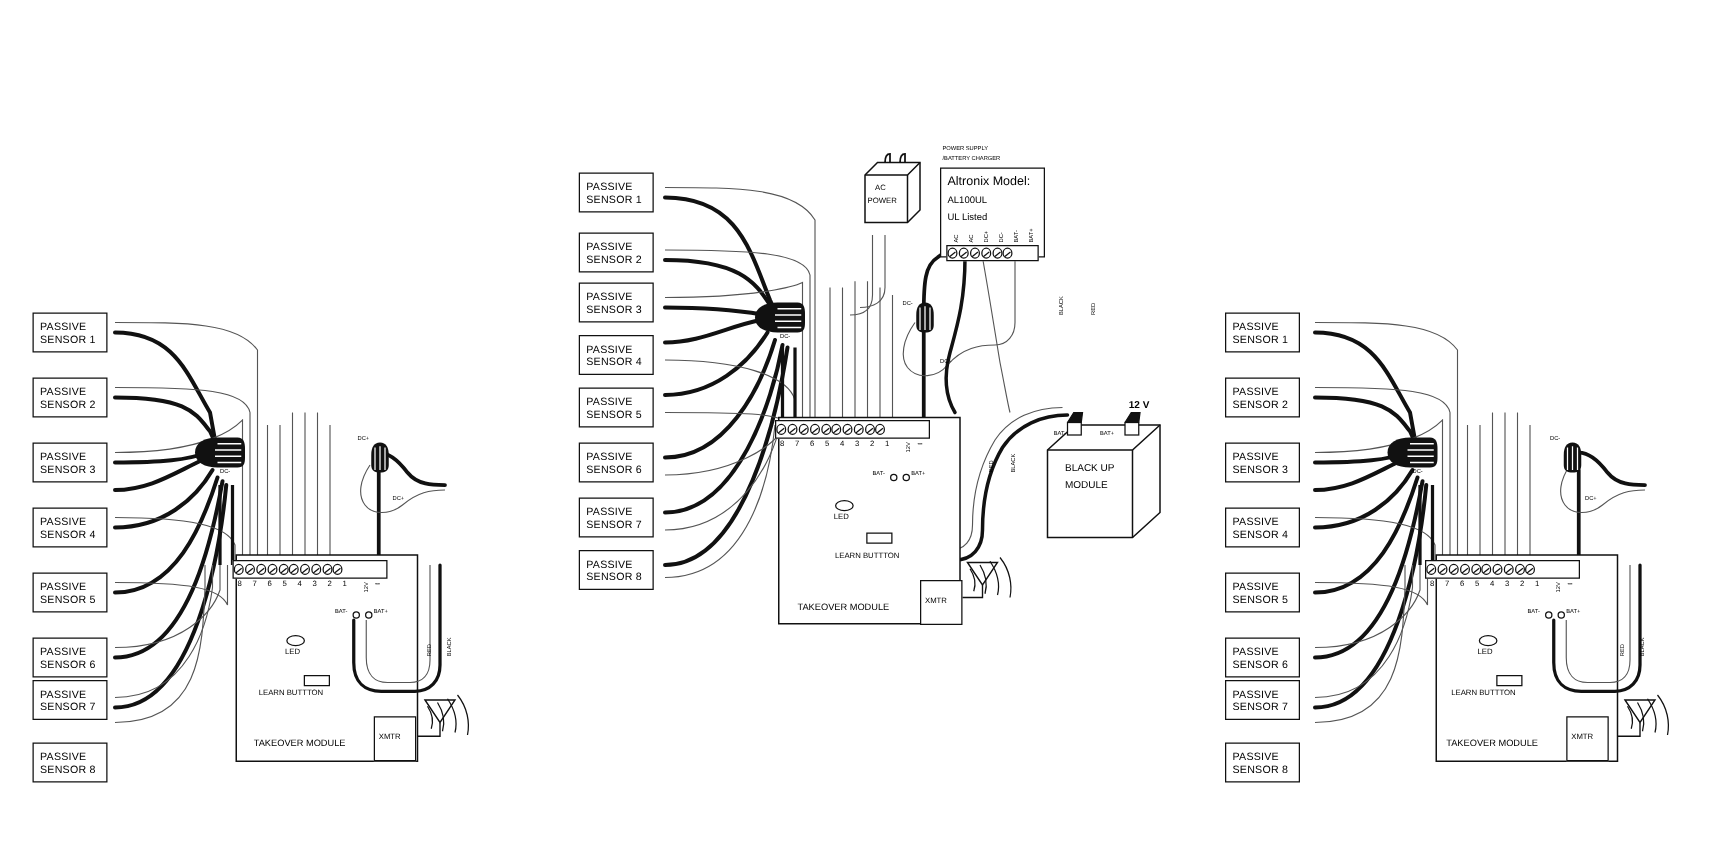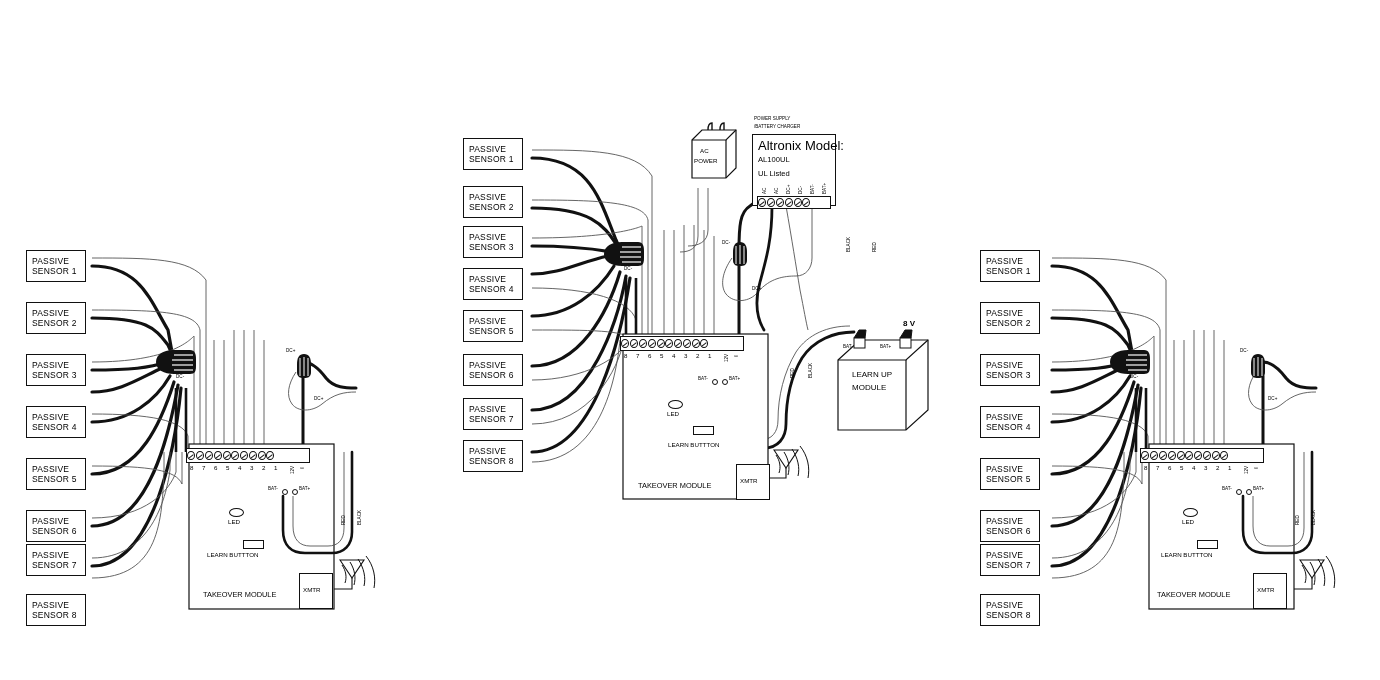--- a/index.html
+++ b/index.html
@@ -313,21 +313,21 @@
   <path d="M22,8 C22,2 24,1 26,1 L26,8" fill="none" stroke="#111" stroke-width="1.4"></path>
   <path d="M34,8 C34,2 36,1 38,1 L38,8" fill="none" stroke="#111" stroke-width="1.4"></path>
  </svg>
 </div>
 <div class="lbl-sm" style="left:700px;top:147px">AC</div>
 <div class="lbl-sm" style="left:694px;top:157px">POWER</div>
 
 <div class="lbl-tiny" style="left:754px;top:116px">POWER SUPPLY</div>
 <div class="lbl-tiny" style="left:754px;top:124px">/BATTERY CHARGER</div>
 <div class="ps-box" style="left:752px;top:134px;width:84px;height:72px"></div>
-<div class="lbl-sm" style="left:758px;top:142px;font-size:13px">Altronix Model:</div>
+<div class="lbl-sm" style="left:758px;top:142px;font-size:10px">Altronix Model:</div>
 <div class="lbl-sm" style="left:758px;top:156px;font-size:7.6px">AL100UL</div>
 <div class="lbl-sm" style="left:758px;top:170px;font-size:7.6px">UL Listed</div>
 <div class="term-strip" style="left:757px;top:196px;width:74px;height:13px">
   <div class="term term-sm"></div>
   <div class="term term-sm"></div>
   <div class="term term-sm"></div>
   <div class="term term-sm"></div>
   <div class="term term-sm"></div>
   <div class="term term-sm"></div>
 </div>
@@ -409,23 +409,23 @@
   <path d="M6,36 L74,36 L96,16" fill="none" stroke="#111" stroke-width="1.2"></path>
   <path d="M74,36 L74,106" fill="none" stroke="#111" stroke-width="1.2"></path>
   <rect x="22" y="14" width="11" height="10" fill="#fff" stroke="#111" stroke-width="1"></rect>
   <rect x="68" y="14" width="11" height="10" fill="#fff" stroke="#111" stroke-width="1"></rect>
   <path d="M22,14 L27,6 L34,6 L33,14" fill="#111" stroke="#111" stroke-width="1"></path>
   <path d="M68,14 L73,6 L80,6 L79,14" fill="#111" stroke="#111" stroke-width="1"></path>
  </svg>
 </div>
 <div class="lbl-tiny" style="left:843px;top:344px">BAT-</div>
 <div class="lbl-tiny" style="left:880px;top:344px">BAT+</div>
-<div class="lbl-sm" style="left:852px;top:371px;font-size:8px">LEARN UP</div>
+<div class="lbl-sm" style="left:852px;top:371px;font-size:8px">BLACK UP</div>
 <div class="lbl-sm" style="left:852px;top:384px;font-size:8px">MODULE</div>
-<div class="lbl-sm" style="left:903px;top:320px;font-size:8px;font-weight:bold">8 V</div>
+<div class="lbl-sm" style="left:903px;top:320px;font-size:8px;font-weight:bold">12 V</div>
 
 <svg width="420" height="680" style="left:960px;top:0px">
   <g fill="none" stroke="#111" stroke-width="3.2" stroke-linecap="round">
     <path d="M92,266 C140,266 150,300 168,330 L172,352"></path>
     <path d="M92,318 C150,318 156,330 168,345 L173,356"></path>
     <path d="M92,370 C130,370 150,368 166,362"></path>
     <path d="M92,392 C120,392 140,378 162,368"></path>
     <path d="M92,422 C130,422 156,400 170,376"></path>
     <path d="M92,474 C140,474 162,420 174,382"></path>
     <path d="M92,526 C150,526 170,430 178,385"></path>

